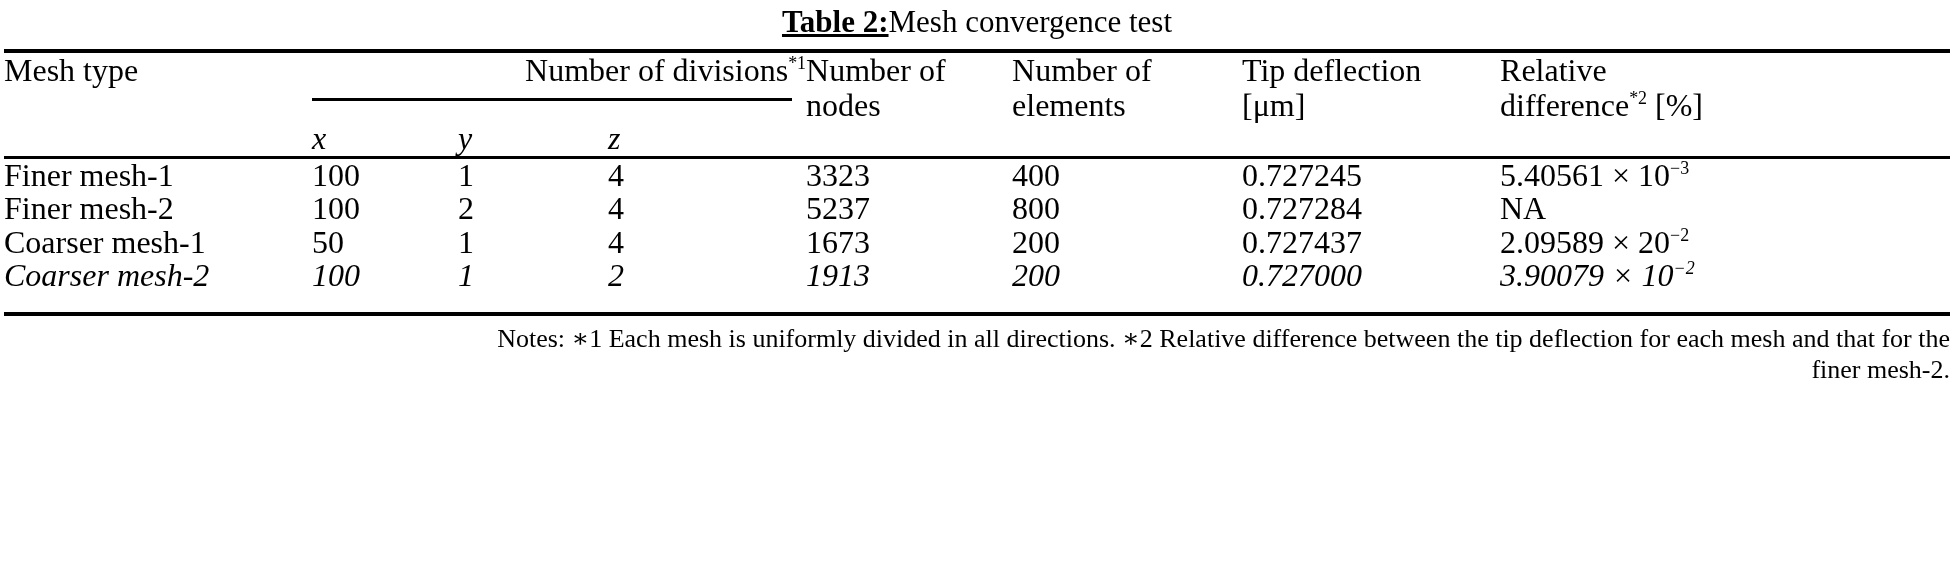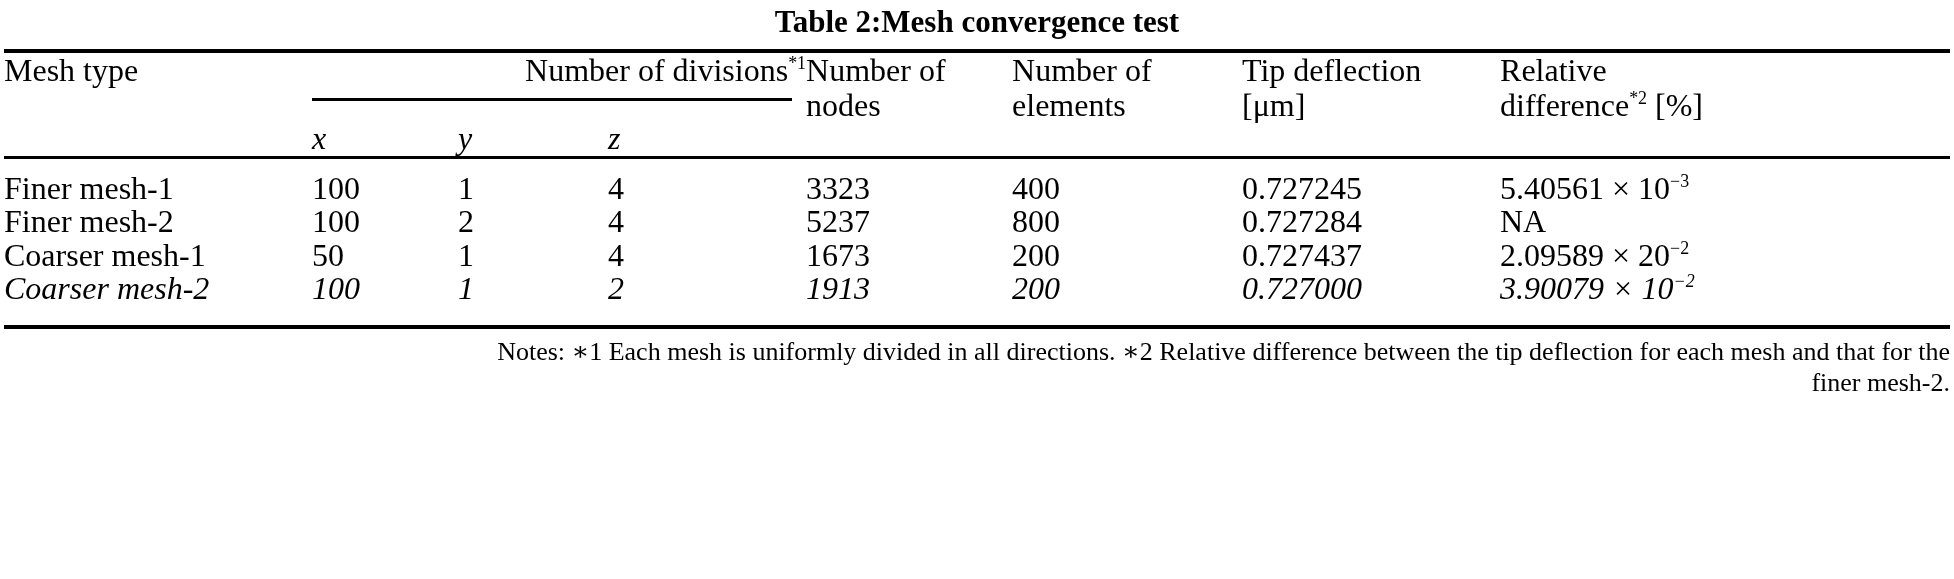--- a/index.html
+++ b/index.html
@@ -26,23 +26,24 @@
   .caption {
     text-align: center;
     font-size: 31px;
     line-height: 1.0;
     padding-top: 6px;
     padding-bottom: 12px;
     white-space: nowrap;
   }
   .caption .cap-label {
     font-weight: bold;
+    text-decoration: underline;
   }
   .caption .cap-text {
-    font-weight: bold;
+    font-weight: normal;
   }
 
   
   .rule-top    { border-top: 4px solid #000; margin: 0; }
   .rule-mid    { border-top: 3px solid #000; margin: 0; }
   .rule-bottom { border-top: 4px solid #000; margin: 0; }
 
   
   table.tbl {
     width: 100%;
@@ -101,21 +102,20 @@
     height: 0;
   }
 
   .data-row td {
     padding-top: 7px;
     padding-bottom: 7px;
     line-height: 1.05;
     white-space: nowrap;
   }
   .data-row.first td {
-    padding-top: 13px;
   }
   .data-row.last td {
     padding-bottom: 19px;
     font-style: italic;
   }
 
   sup {
     font-size: 0.56em;
     vertical-align: super;
     line-height: 0;

